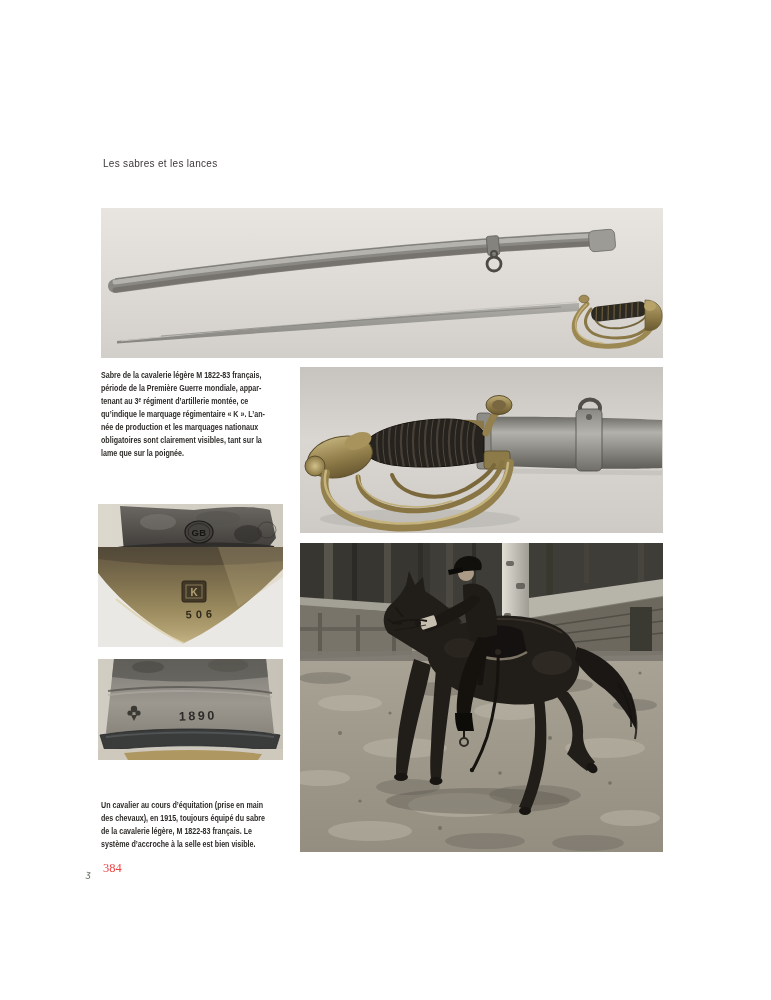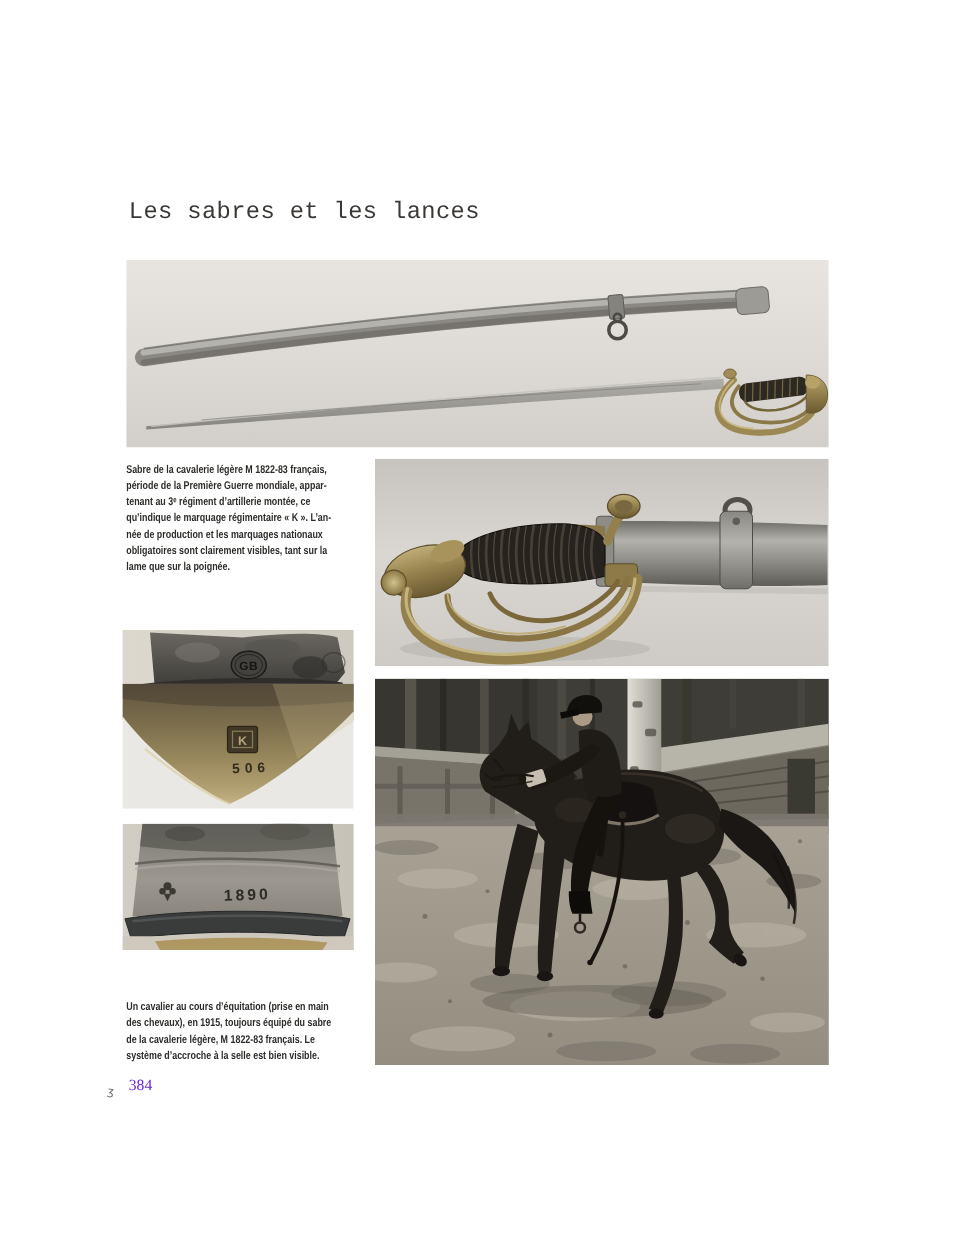--- a/index.html
+++ b/index.html
@@ -1,34 +1,34 @@
 <!DOCTYPE html>
 <html><head>
 <meta charset="utf-8">
 <style>
   html,body{margin:0;padding:0;background:#ffffff;}
   .page{position:relative;width:771px;height:1000px;background:#ffffff;overflow:hidden;
         font-family:"Liberation Sans","DejaVu Sans",sans-serif;}
   .running-head{position:absolute;left:103px;top:158px;
-        font-family:Liberation Mono, monospace;
-        font-size:19px;color:#3b3936;letter-spacing:.3px;}
+        font-family:Liberation Sans, sans-serif;
+        font-size:10px;color:#3b3936;letter-spacing:.3px;}
   .photo{position:absolute;margin:0;padding:0;line-height:0;}
   .photo svg{display:block;}
   #photo-saber{left:101px;top:208px;}
   #photo-hilt{left:300px;top:367px;}
   #photo-stamp-gb{left:98px;top:468px;margin-top:36px;}
   #photo-stamp-k{left:98px;top:547px;}
   #photo-stamp-year{left:98px;top:659px;}
   #photo-horse{left:300px;top:543px;}
   .caption{position:absolute;width:258px;font-weight:700;font-size:9px;line-height:13px;
         color:#2e2c29;white-space:pre-line;transform:scaleX(0.79);transform-origin:left top;}
   #caption-saber{left:101px;top:369px;}
   #caption-horse{left:101px;top:799px;}
   .page-number{position:absolute;left:103px;top:861px;
-        font-family:"Liberation Serif","DejaVu Serif",serif;font-size:12.5px;color:#6d28d9;}
+        font-family:"Liberation Serif","DejaVu Serif",serif;font-size:12.5px;color:#ef4444;}
   .artifact{position:absolute;left:86px;top:869px;font-size:9px;color:#33402f;
         transform:rotate(10deg);opacity:.8;font-family:"DejaVu Sans",sans-serif;}
 </style>
 </head>
 <body>
 
 <div class="page">
 
   <div class="running-head">Les sabres et les lances</div>
 

